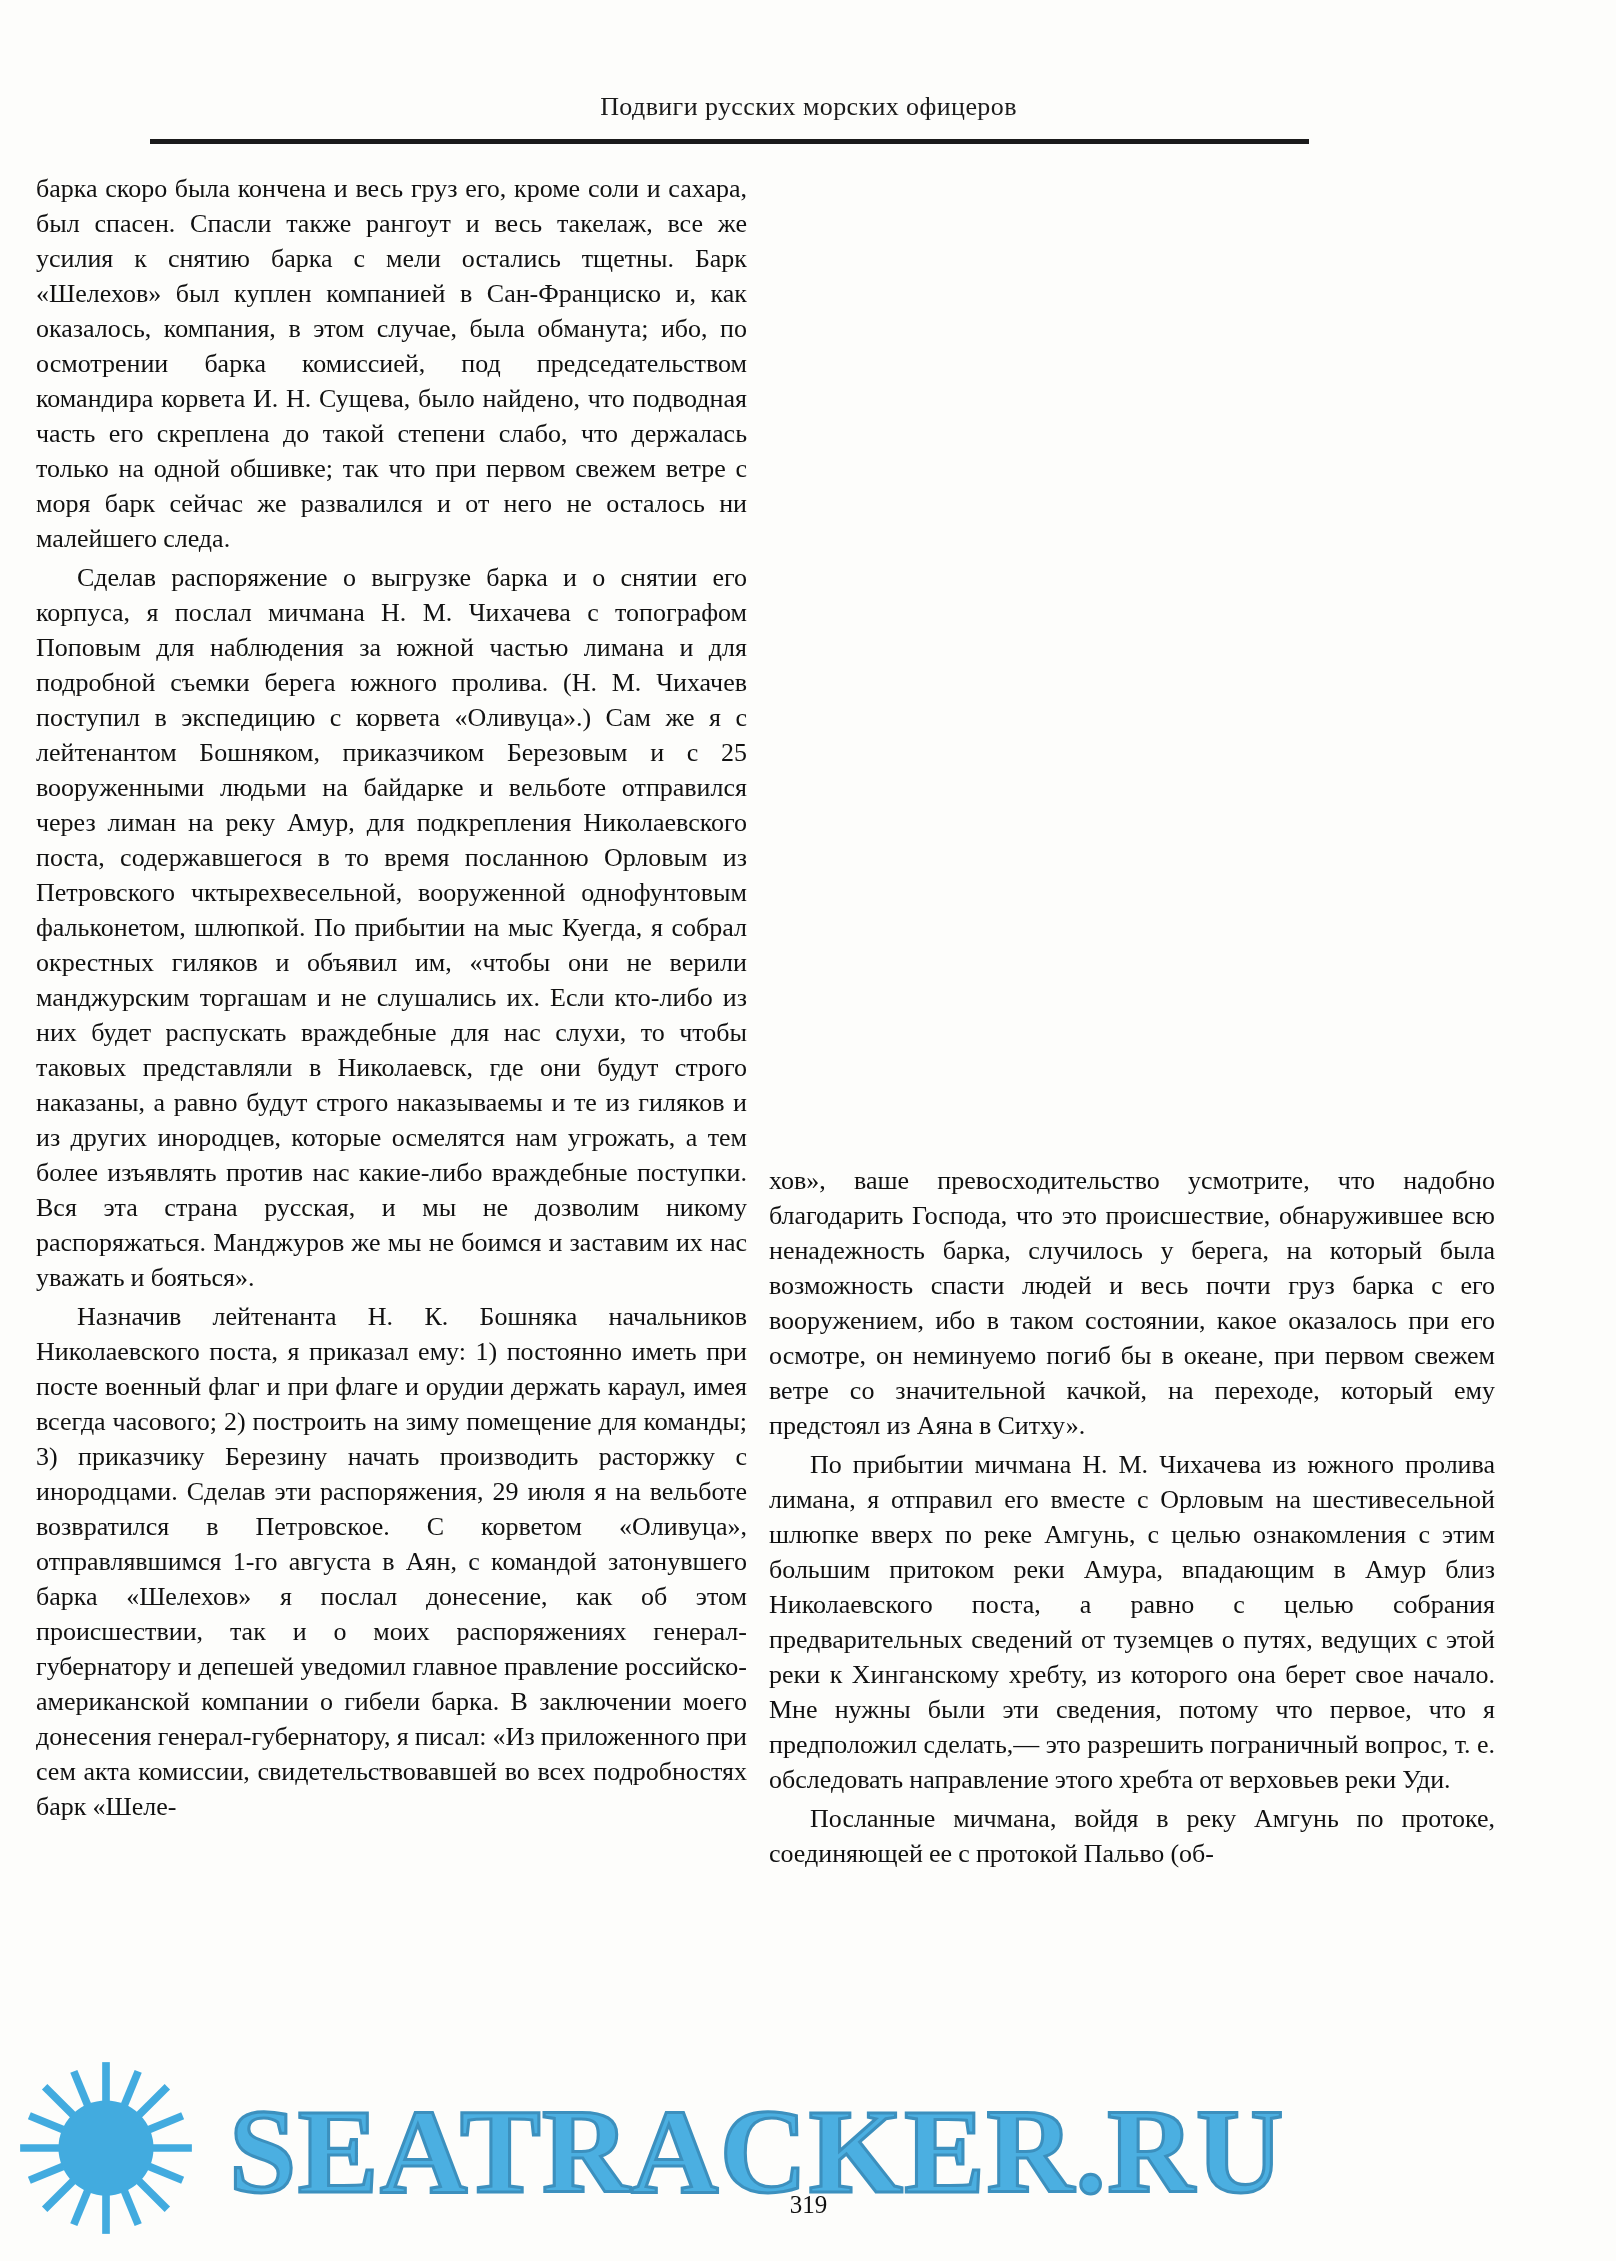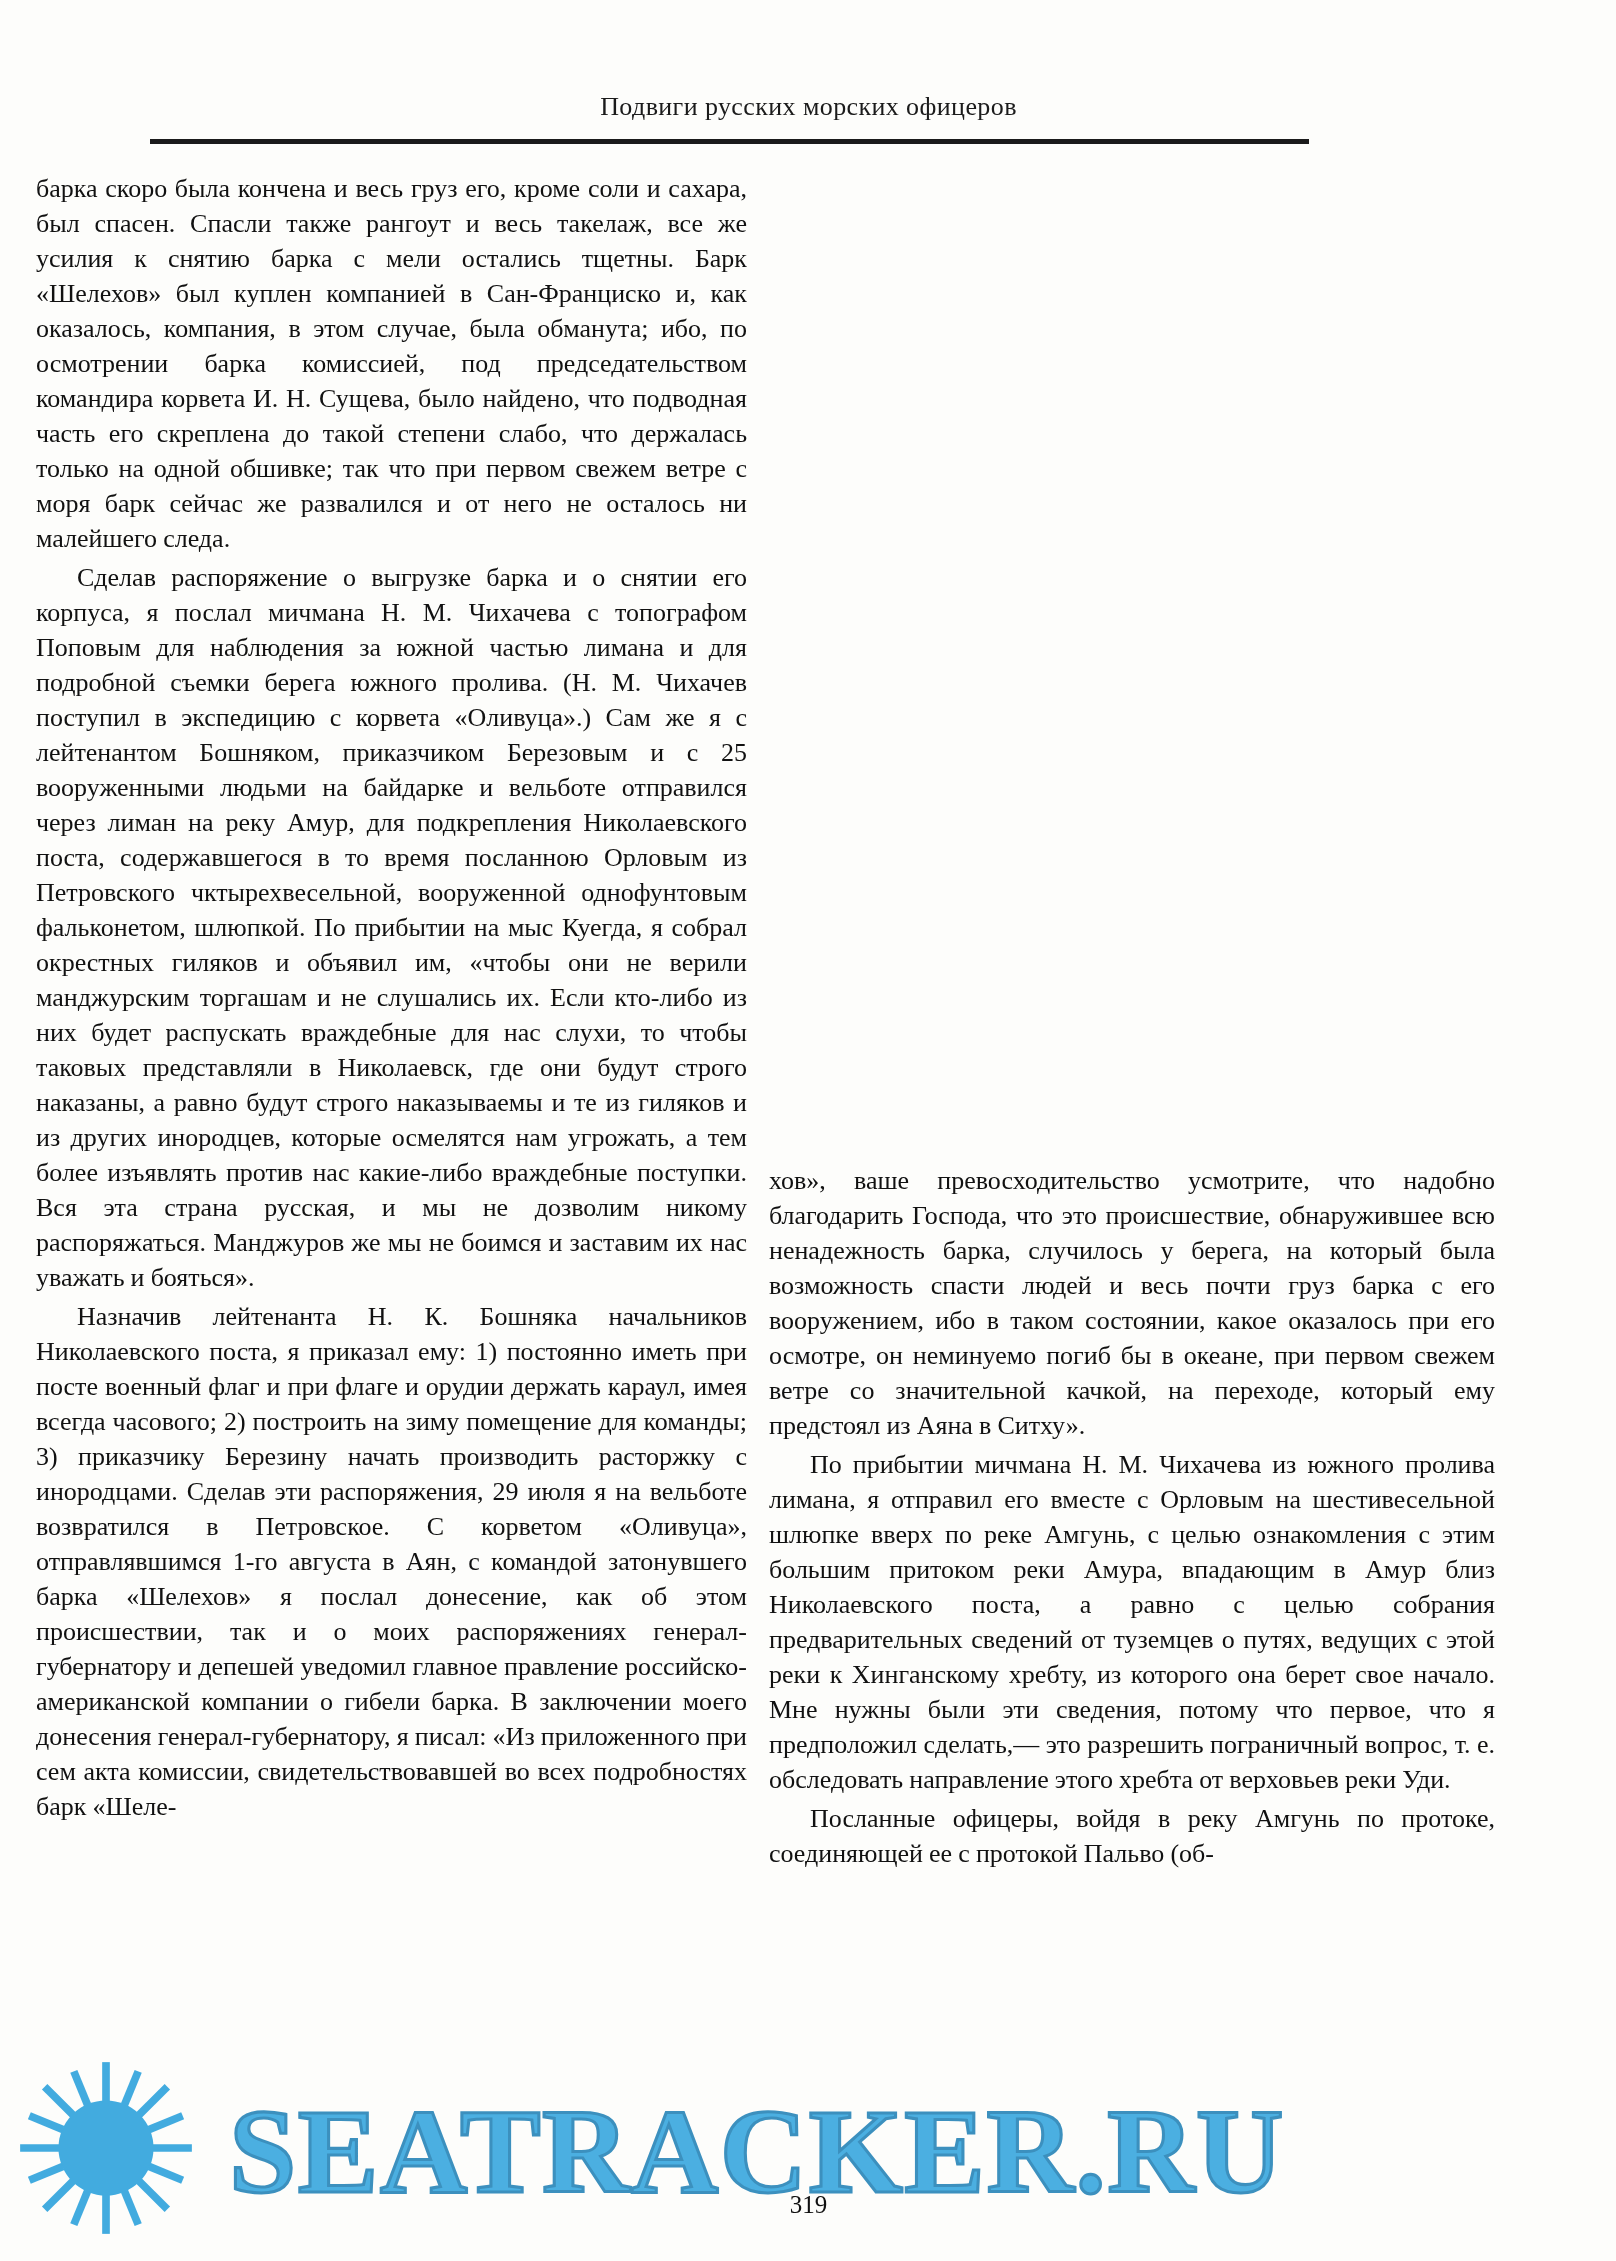--- a/index.html
+++ b/index.html
@@ -241,21 +241,21 @@
 
   <div class="col-left">
     <p class="noind">барка скоро была кончена и весь груз его, кроме соли и сахара, был спасен. Спасли также рангоут и весь такелаж, все же усилия к снятию барка с мели остались тщетны. Барк «Шелехов» был куплен компанией в Сан-Франциско и, как оказалось, компания, в этом случае, была обманута; ибо, по осмотрении барка комиссией, под председательством командира корвета И. Н. Сущева, было найдено, что подводная часть его скреплена до такой степени слабо, что держалась только на одной обшивке; так что при первом свежем ветре с моря барк сейчас же развалился и от него не осталось ни малейшего следа.</p>
     <p>Сделав распоряжение о выгрузке барка и о снятии его корпуса, я послал мичмана Н. М. Чихачева с топографом Поповым для наблюдения за южной частью лимана и для подробной съемки берега южного пролива. (Н. М. Чихачев поступил в экспедицию с корвета «Оливуца».) Сам же я с лейтенантом Бошняком, приказчиком Березовым и с 25 вооруженными людьми на байдарке и вельботе отправился через лиман на реку Амур, для подкрепления Николаевского поста, содержавшегося в то время посланною Орловым из Петровского чктырехвесельной, вооруженной однофунтовым фальконетом, шлюпкой. По прибытии на мыс Куегда, я собрал окрестных гиляков и объявил им, «чтобы они не верили манджурским торгашам и не слушались их. Если кто-либо из них будет распускать враждебные для нас слухи, то чтобы таковых представляли в Николаевск, где они будут строго наказаны, а равно будут строго наказываемы и те из гиляков и из других инородцев, которые осмелятся нам угрожать, а тем более изъявлять против нас какие-либо враждебные поступки. Вся эта страна русская, и мы не дозволим никому распоряжаться. Манджуров же мы не боимся и заставим их нас уважать и бояться».</p>
     <p>Назначив лейтенанта Н. К. Бошняка начальников Николаевского поста, я приказал ему: 1) постоянно иметь при посте военный флаг и при флаге и орудии держать караул, имея всегда часового; 2) построить на зиму помещение для команды; 3) приказчику Березину начать производить расторжку с инородцами. Сделав эти распоряжения, 29 июля я на вельботе возвратился в Петровское. С корветом «Оливуца», отправлявшимся 1-го августа в Аян, с командой затонувшего барка «Шелехов» я послал донесение, как об этом происшествии, так и о моих распоряжениях генерал-губернатору и депешей уведомил главное правление российско-американской компании о гибели барка. В заключении моего донесения генерал-губернатору, я писал: «Из приложенного при сем акта комиссии, свидетельствовавшей во всех подробностях барк «Шеле-</p>
   </div>
 
   <div class="col-right-lower">
     <p class="noind">хов», ваше превосходительство усмотрите, что надобно благодарить Господа, что это происшествие, обнаружившее всю ненадежность барка, случилось у берега, на который была возможность спасти людей и весь почти груз барка с его вооружением, ибо в таком состоянии, какое оказалось при его осмотре, он неминуемо погиб бы в океане, при первом свежем ветре со значительной качкой, на переходе, который ему предстоял из Аяна в Ситху».</p>
     <p>По прибытии мичмана Н. М. Чихачева из южного пролива лимана, я отправил его вместе с Орловым на шестивесельной шлюпке вверх по реке Амгунь, с целью ознакомления с этим большим притоком реки Амура, впадающим в Амур близ Николаевского поста, а равно с целью собрания предварительных сведений от туземцев о путях, ведущих с этой реки к Хинганскому хребту, из которого она берет свое начало. Мне нужны были эти сведения, потому что первое, что я предположил сделать,— это разрешить пограничный вопрос, т. е. обследовать направление этого хребта от верховьев реки Уди.</p>
-    <p>Посланные офицеры, войдя в реку Амгунь по протоке, соединяющей ее с протокой Пальво (об-</p>
+    <p>Посланные мичмана, войдя в реку Амгунь по протоке, соединяющей ее с протокой Пальво (об-</p>
   </div>
 
   <div class="folio">319</div>
 
   <div class="watermark">
     <svg class="wm-sun" viewBox="0 0 240 240">
       <g fill="#2ea3dd" opacity="0.9">
         <circle cx="120" cy="120" r="62"></circle>
         <g stroke="#2ea3dd" stroke-width="10">
           <line x1="120" y1="8" x2="120" y2="60"></line>

